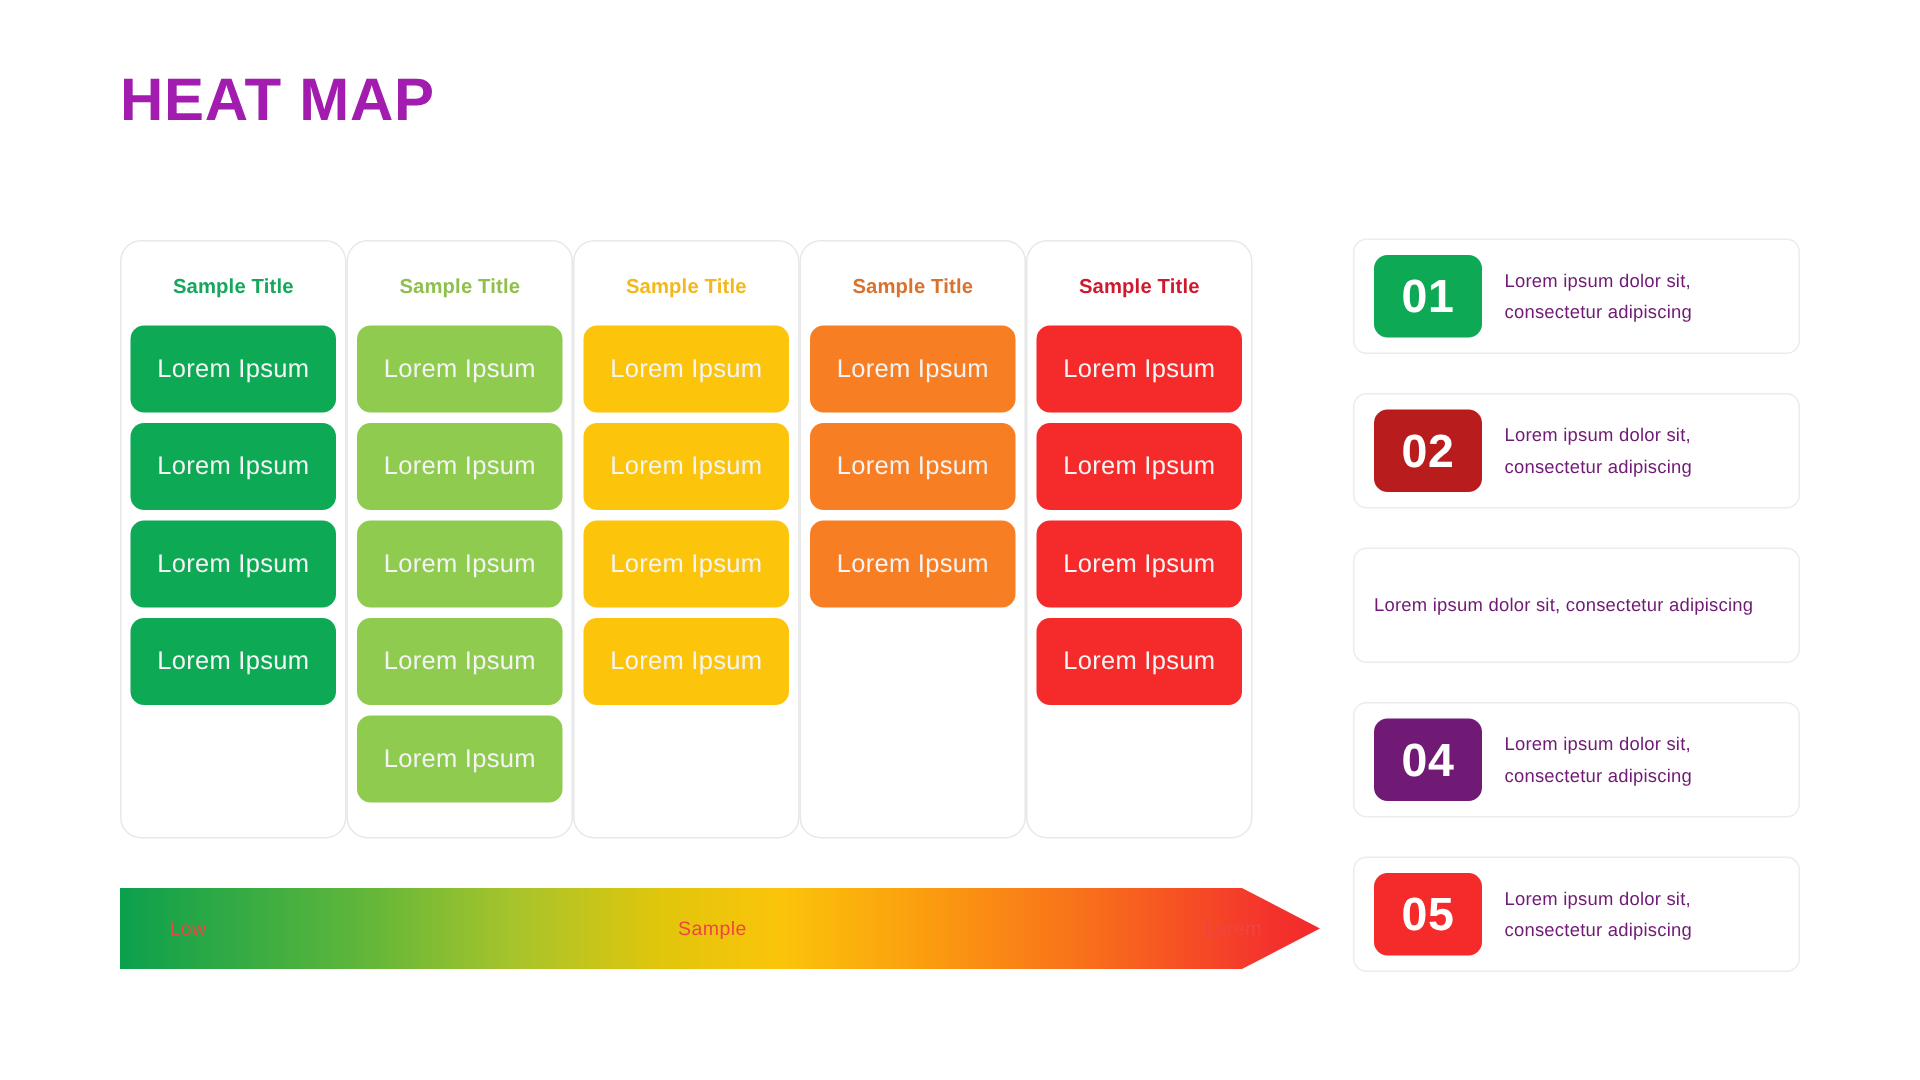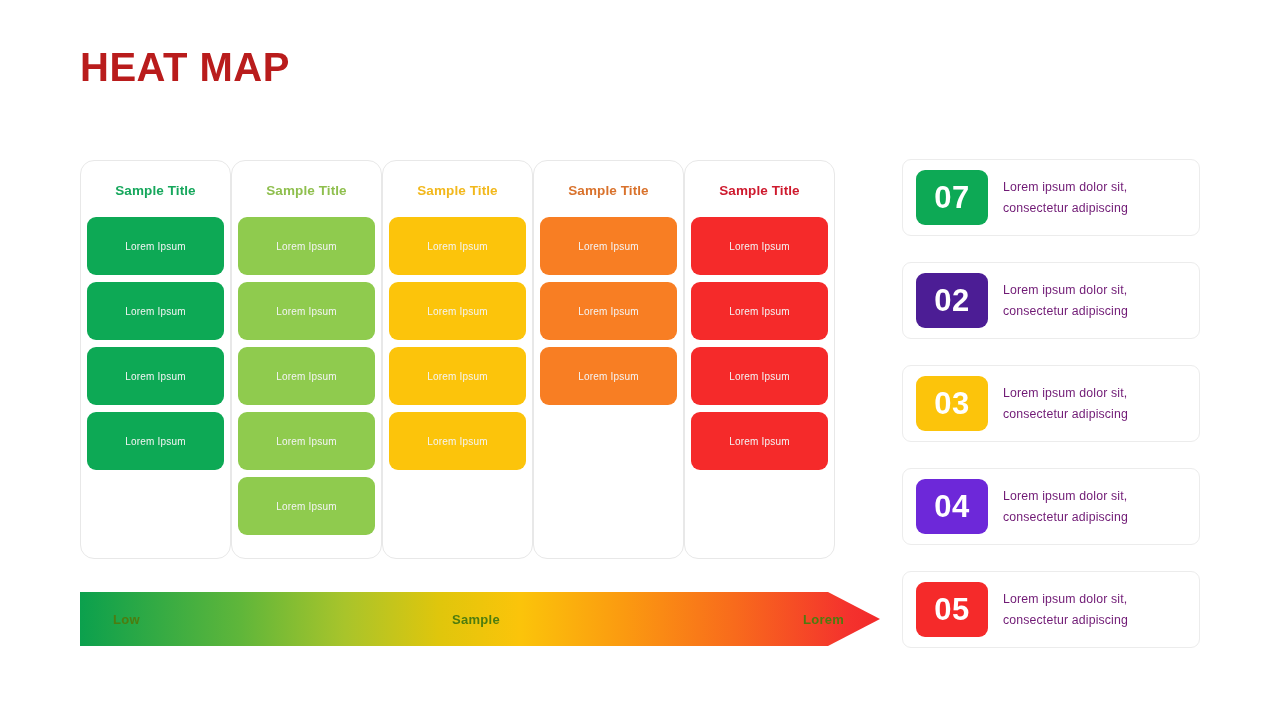--- a/index.html
+++ b/index.html
@@ -18,21 +18,21 @@
     height: 720px;
     background: #ffffff;
   }
 
   
   .title-block { position: absolute; left: 80px; top: 46px; }
 
   .main-title {
     font-size: 40px;
     font-weight: bold;
-    color: #b91c1c;
+    color: #a21caf;
     letter-spacing: 0.5px;
     line-height: 1.05;
   }
 
   .sub-title {
     margin-top: 9px;
     font-size: 22px;
     font-weight: 400;
     color: #1b1b1b;
     letter-spacing: 2.6px;
@@ -84,21 +84,21 @@
 
   .cell {
     width: 137px;
     height: 58px;
     border-radius: 9px;
     margin-bottom: 7px;
     display: flex;
     align-items: center;
     justify-content: center;
     color: #f4f4f4;
-    font-size: 10px;
+    font-size: 17px;
     font-weight: 400;
     letter-spacing: 0.2px;
   }
 
   
   .legend-wrap {
     position: absolute;
     left: 80px;
     top: 592px;
     width: 800px;
@@ -118,23 +118,23 @@
         #f86a1c 82%,
         #f4322d 96%,
         #f22a2a 100%);
     clip-path: polygon(0 0, 93.5% 0, 100% 50%, 93.5% 100%, 0 100%);
   }
 
   .legend-label {
     position: absolute;
     top: 50%;
     transform: translateY(-50%);
-    color: #4d7c0f;
+    color: #ef4444;
     font-size: 13px;
-    font-weight: bold;
+    font-weight: normal;
     letter-spacing: 0.3px;
   }
   .legend-low    { left: 33px; }
   .legend-medium { left: 372px; }
   .legend-high   { left: 723px; }
 
   
   .list {
     position: absolute;
     left: 902px;
@@ -226,33 +226,32 @@
 
   <div class="legend-wrap">
     <div class="legend-bar"></div>
     <div class="legend-label legend-low">Low</div>
     <div class="legend-label legend-medium">Sample</div>
     <div class="legend-label legend-high">Lorem</div>
   </div>
 
   <div class="list">
       <div class="list-item">
-        <div class="badge" style="background: rgb(13, 169, 85);">07</div>
-        <div class="list-text">Lorem ipsum dolor sit, consectetur adipiscing</div>
-      </div>
-      <div class="list-item">
-        <div class="badge" style="background: #4c1d95;">02</div>
-        <div class="list-text">Lorem ipsum dolor sit, consectetur adipiscing</div>
-      </div>
-      <div class="list-item">
-        <div class="badge" style="background: rgb(252, 196, 11);">03</div>
-        <div class="list-text">Lorem ipsum dolor sit, consectetur adipiscing</div>
-      </div>
-      <div class="list-item">
-        <div class="badge" style="background: #6d28d9;">04</div>
+        <div class="badge" style="background: rgb(13, 169, 85);">01</div>
+        <div class="list-text">Lorem ipsum dolor sit, consectetur adipiscing</div>
+      </div>
+      <div class="list-item">
+        <div class="badge" style="background: #b91c1c;">02</div>
+        <div class="list-text">Lorem ipsum dolor sit, consectetur adipiscing</div>
+      </div>
+      <div class="list-item">
+        <div class="list-text">Lorem ipsum dolor sit, consectetur adipiscing</div>
+      </div>
+      <div class="list-item">
+        <div class="badge" style="background: #701a75;">04</div>
         <div class="list-text">Lorem ipsum dolor sit, consectetur adipiscing</div>
       </div>
       <div class="list-item">
         <div class="badge" style="background: rgb(245, 42, 42); text-align: center;">05</div>
         <div class="list-text">Lorem ipsum dolor sit, consectetur adipiscing</div>
       </div>
     </div>
 
 </div>
 

